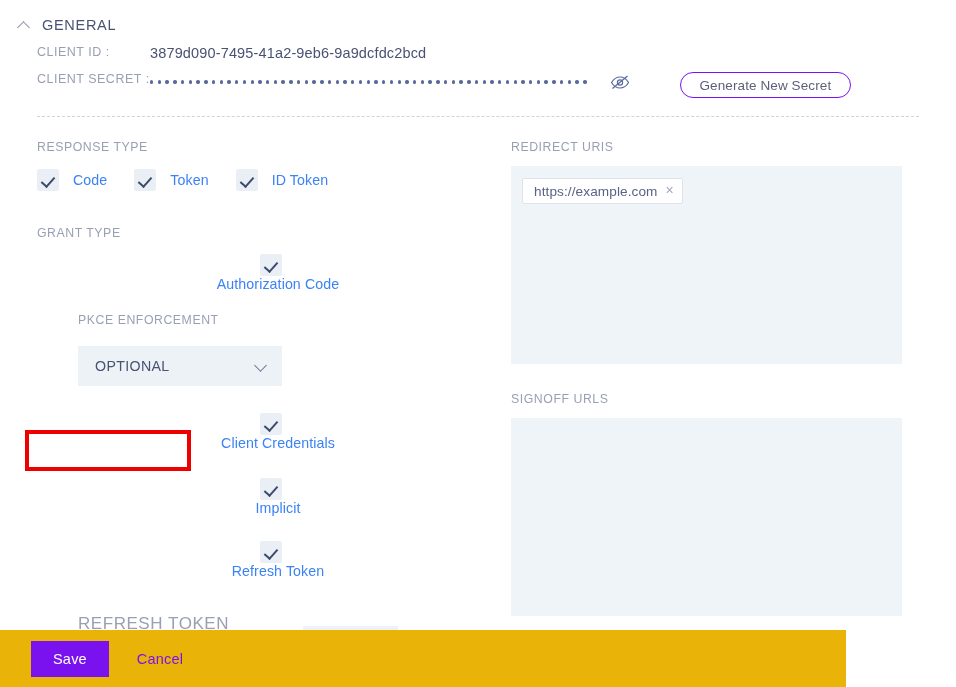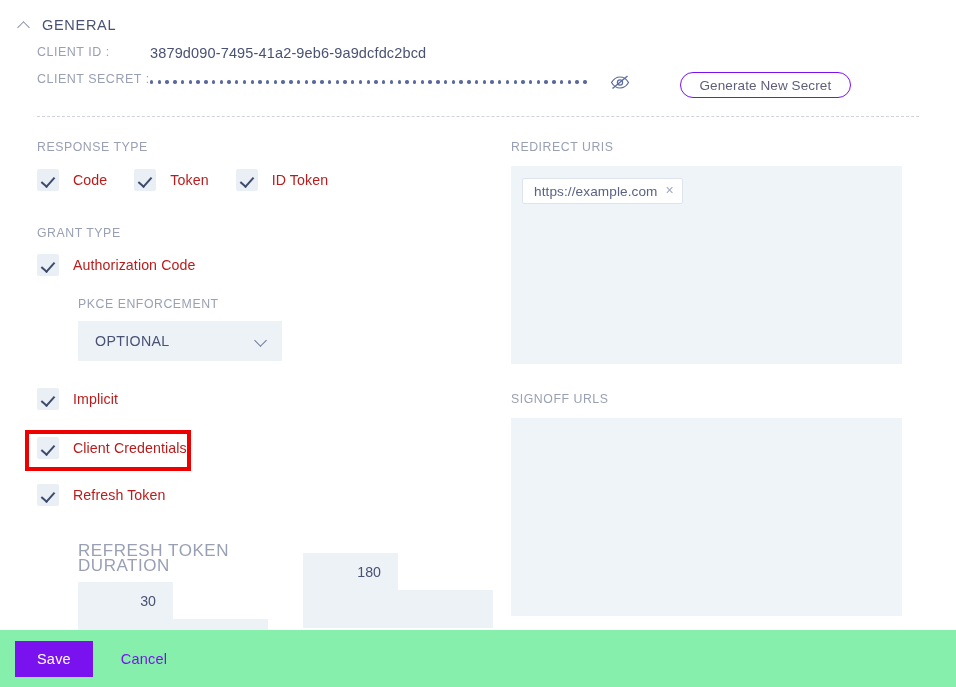--- a/index.html
+++ b/index.html
@@ -154,33 +154,33 @@
     position: absolute;
     left: 7px; top: 5px;
     width: 6px; height: 11px;
     border-right: 2.3px solid #3d4a6b;
     border-bottom: 2.3px solid #3d4a6b;
     transform: rotate(42deg);
   }
   .cb-label {
     margin-left: 14px;
     font-size: 14.2px;
-    color: #b91c1c;
+    color: #3b82f6;
     letter-spacing: 0.1px;
     white-space: nowrap;
   }
 
   .grant-section { margin-top: 35px; }
   .grant-list { margin-top: 13px; }
-  .grant-list > .cb-row { margin-bottom: 0; }
+  .grant-list > .cb-row { margin-bottom: 0; flex-direction: column; }
 
   
   .pkce-wrap { margin: 21px 0 0 41px; }
   .select-box {
-    margin-top: 9px;
+    margin-top: 18px;
     background: #edf2f7;
     height: 40px;
     display: flex;
     align-items: center;
     padding: 0 15px 0 17px;
     justify-content: space-between;
     cursor: pointer;
   }
   .select-box .sel-text {
     font-size: 14.2px;
@@ -287,26 +287,26 @@
     color: #a2a8bb;
     line-height: 1;
     cursor: pointer;
     padding-bottom: 2px;
   }
 
   
   .footer {
     position: absolute;
     left: 0; bottom: 0;
-    width: 956px;
+    width: 846px;
     height: 57px;
-    background: #86efac;
-    display: flex;
-    align-items: center;
-    padding-left: 15px;
+    background: #eab308;
+    display: flex;
+    align-items: center;
+    padding-left: 31px;
     gap: 18px;
     z-index: 30;
   }
   .btn-save {
     background: #7a12f0;
     color: #ffffff;
     border: none;
     font-size: 14.5px;
     font-family: "Liberation Sans", sans-serif;
     padding: 10px 22px;
@@ -445,28 +445,28 @@
             </div>
 
             <div class="pkce-wrap">
               <div class="field-label">PKCE ENFORCEMENT</div>
               <div class="select-box pkce-select">
                 <span class="sel-text">OPTIONAL</span>
                 <span class="chev-down"></span>
               </div>
             </div>
 
+            <div class="cb-row gap-ccred">
+              <span class="checkbox"></span>
+              <span class="cb-label">Client Credentials</span>
+            </div>
+
             <div class="cb-row gap-implicit">
               <span class="checkbox"></span>
               <span class="cb-label">Implicit</span>
-            </div>
-
-            <div class="cb-row gap-ccred">
-              <span class="checkbox"></span>
-              <span class="cb-label">Client Credentials</span>
             </div>
 
             <div class="cb-row gap-refresh">
               <span class="checkbox"></span>
               <span class="cb-label">Refresh Token</span>
             </div>
           </div>
         </div>
 
         <div class="dur-row">

